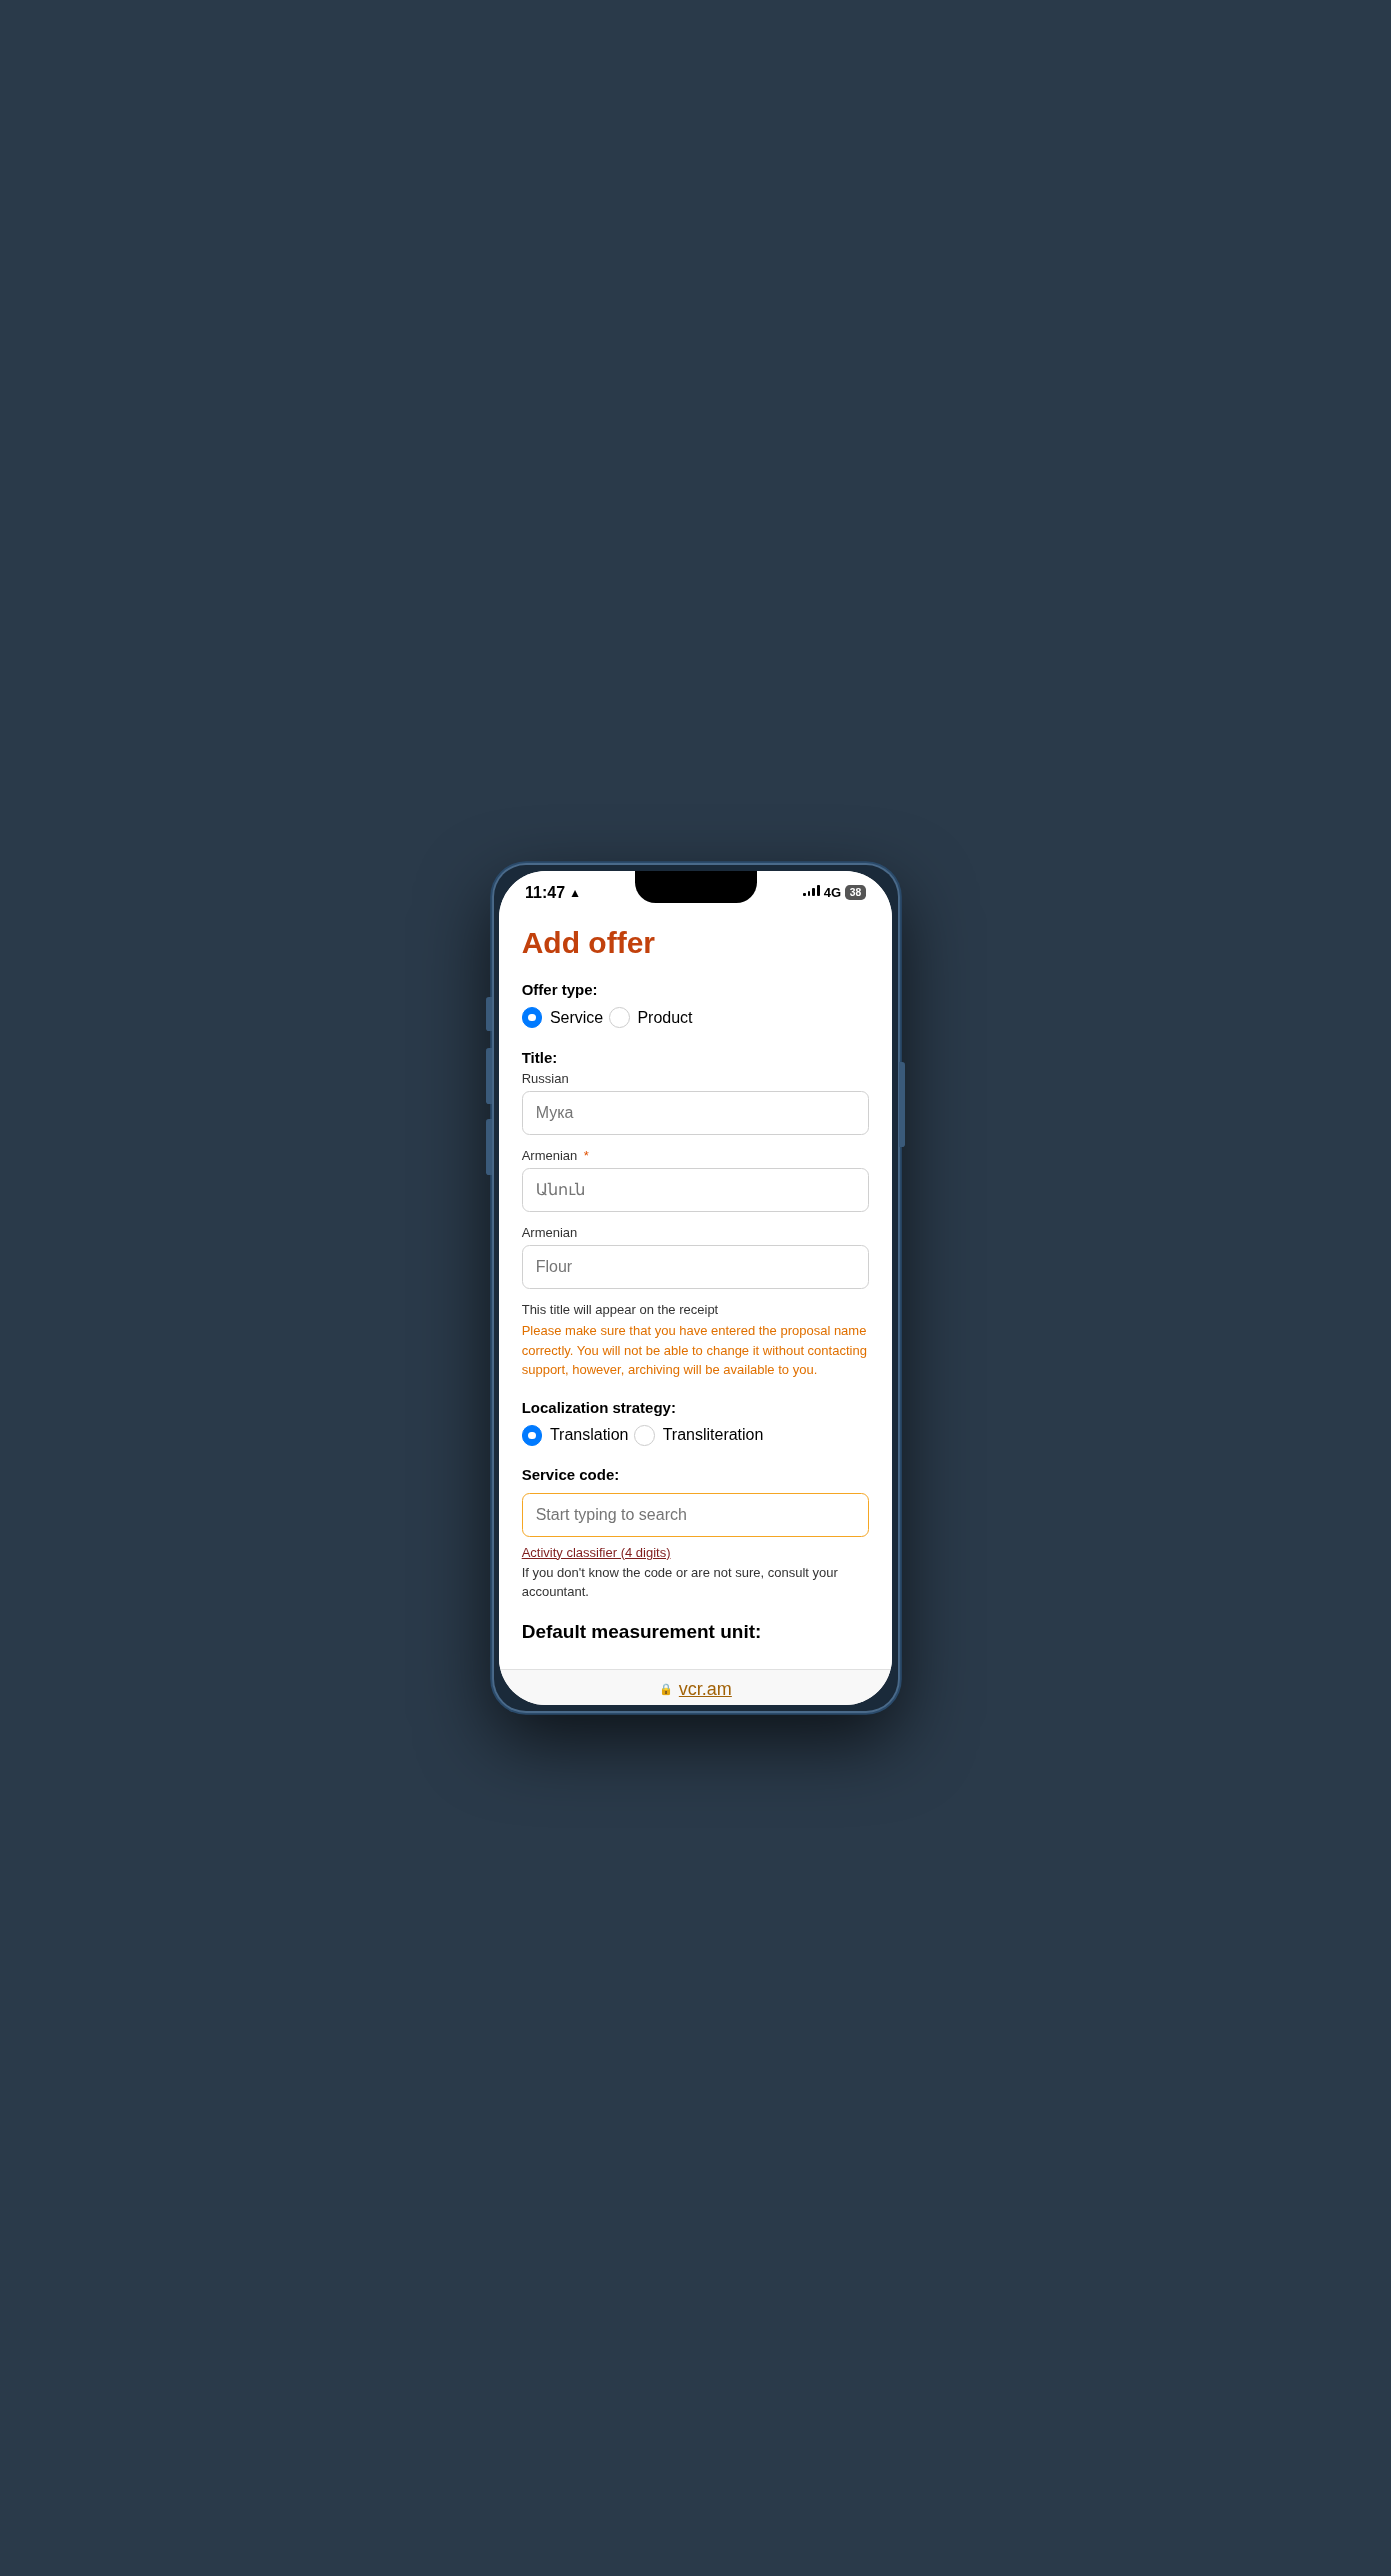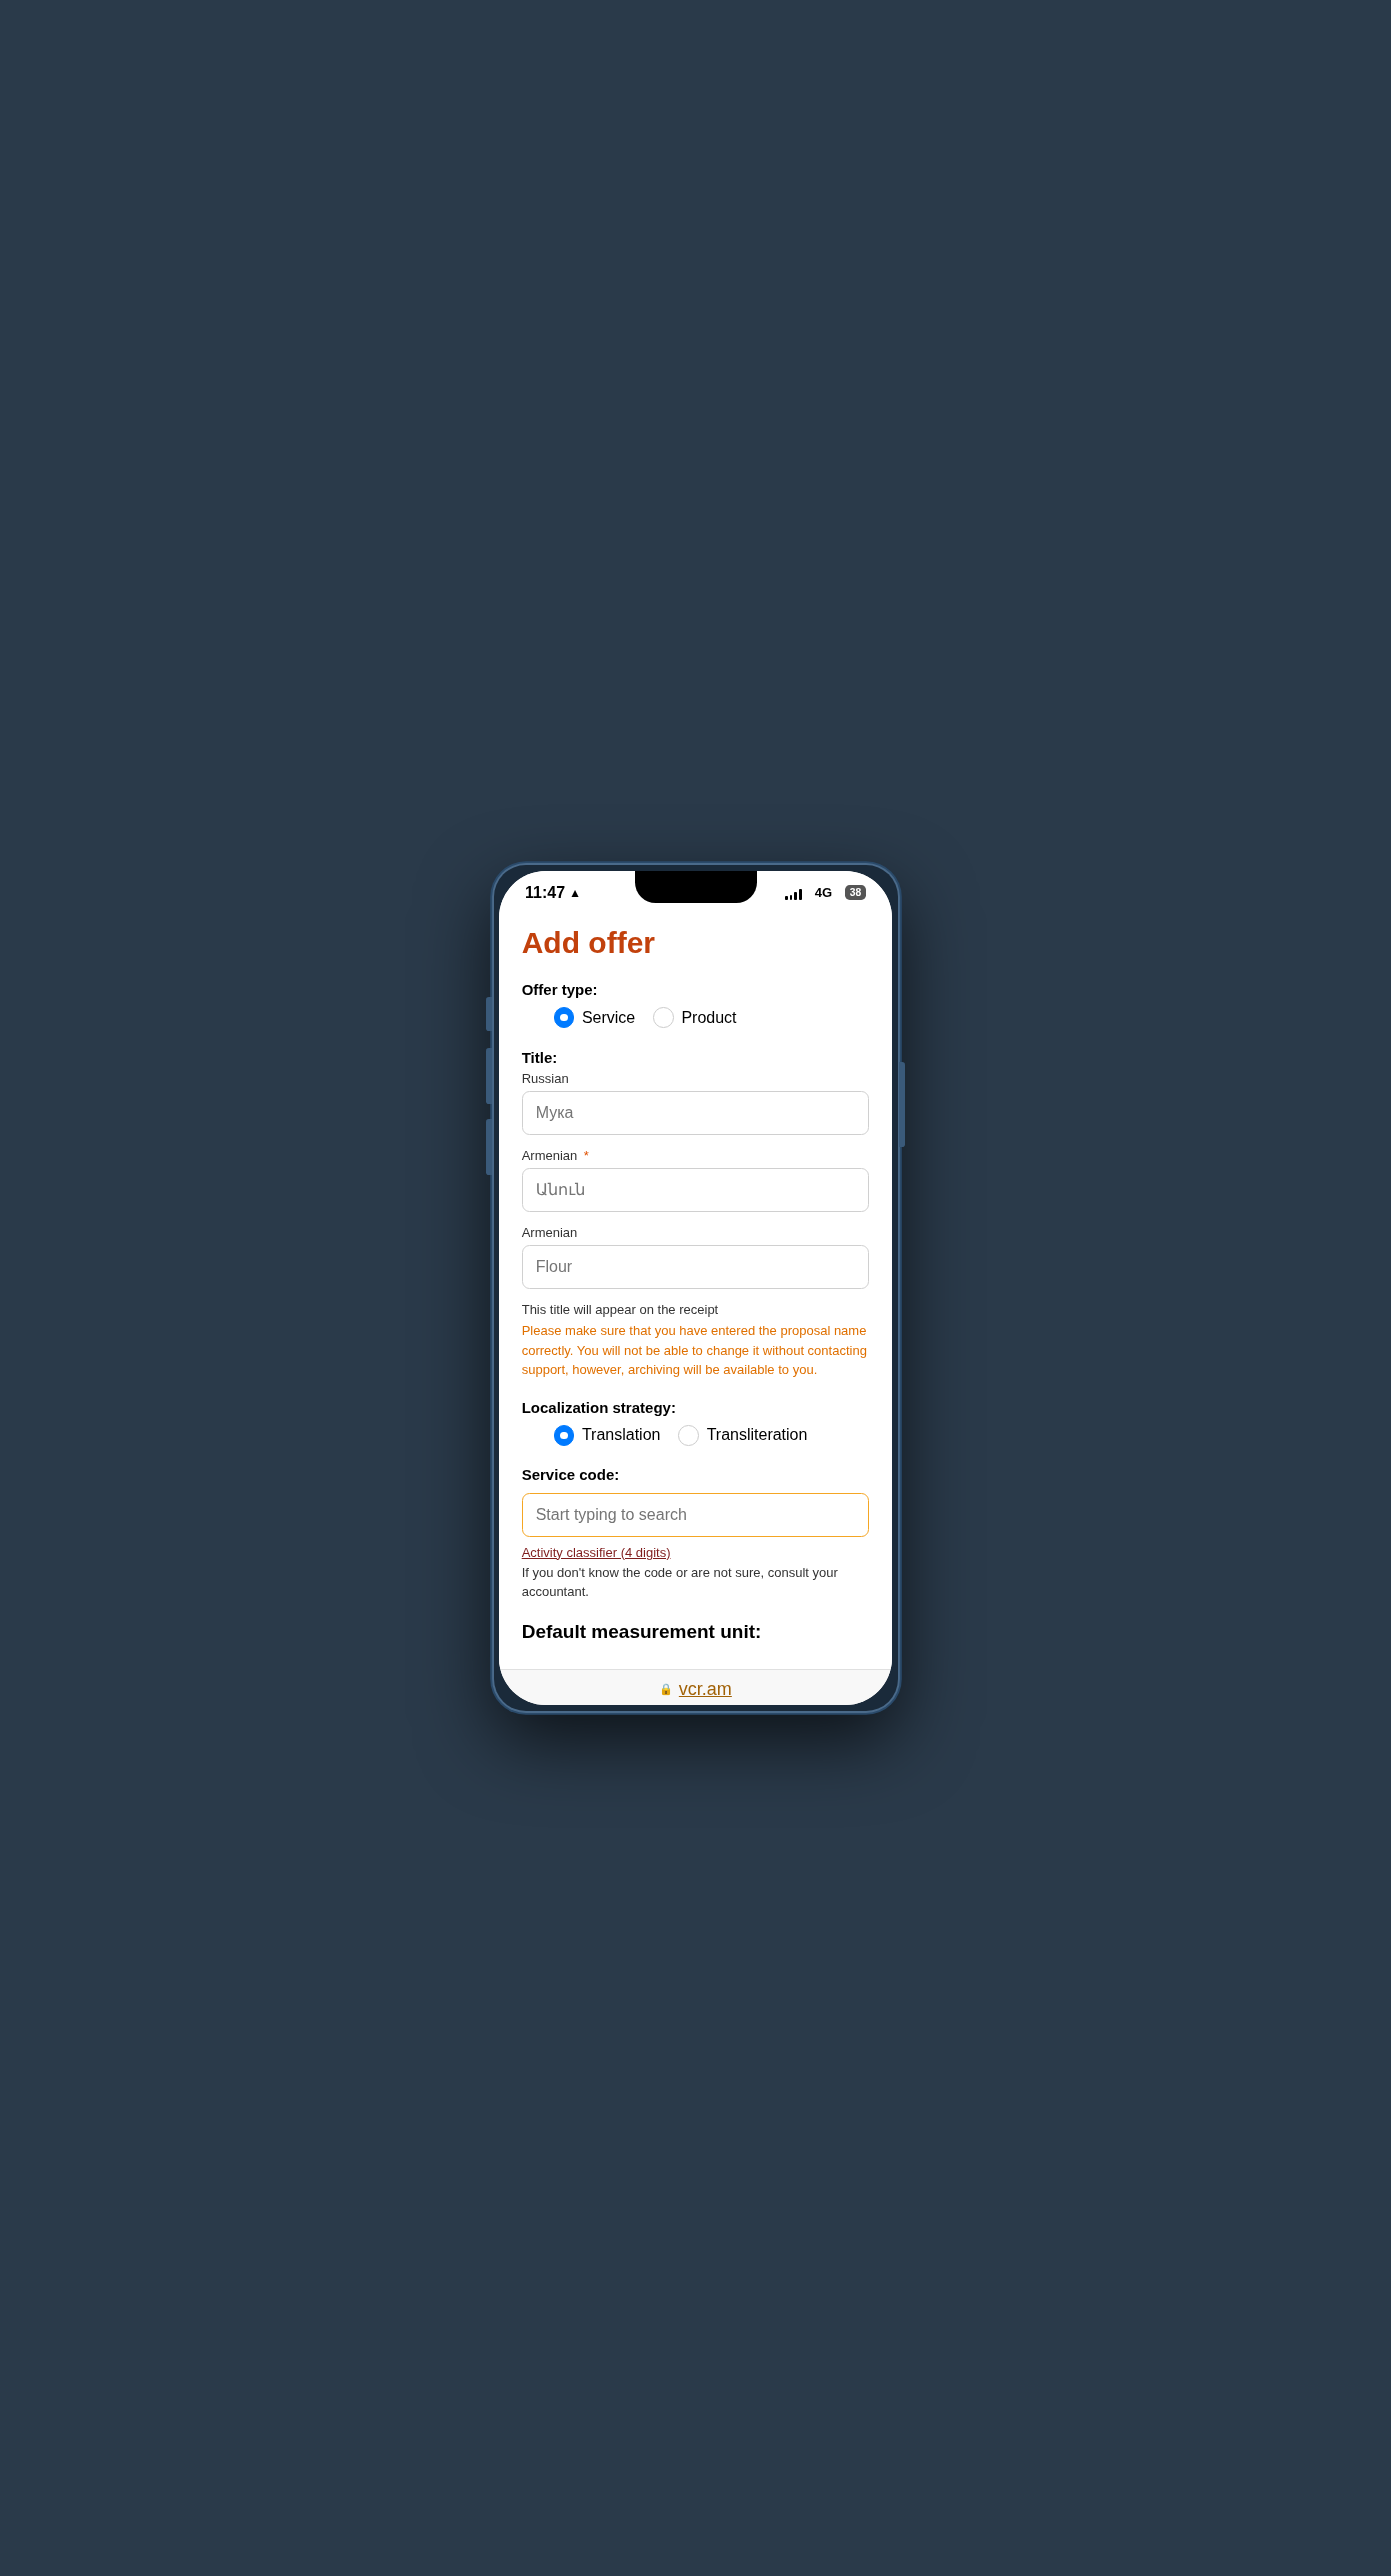--- a/index.html
+++ b/index.html
@@ -92,22 +92,22 @@
       align-items: center;
       gap: 3.8px;
     }
 
     .status-time .arrow-icon {
       font-size: 12.2px;
     }
 
     .status-right {
       display: flex;
-      align-items: flex-end;
-      gap: 13px;
+      align-items: flex-start;
+      gap: 4px;
     }
 
     .signal-bars {
       display: flex;
       align-items: flex-end;
       gap: 1.9px;
       height: 11.3px;
     }
 
     .signal-bars span {
@@ -169,23 +169,22 @@
     .section-label {
       font-size: 15px;
       font-weight: 700;
       color: #000;
       margin-bottom: 9.4px;
     }
 
     .radio-group {
       display: flex;
       align-items: center;
-      gap: 18px;
+      gap: 6px;
       margin-bottom: 20.7px;
-      margin-left: 32px;
     }
 
     .radio-option {
       display: flex;
       align-items: center;
       gap: 7.5px;
       cursor: pointer;
     }
 
     .radio-circle {

